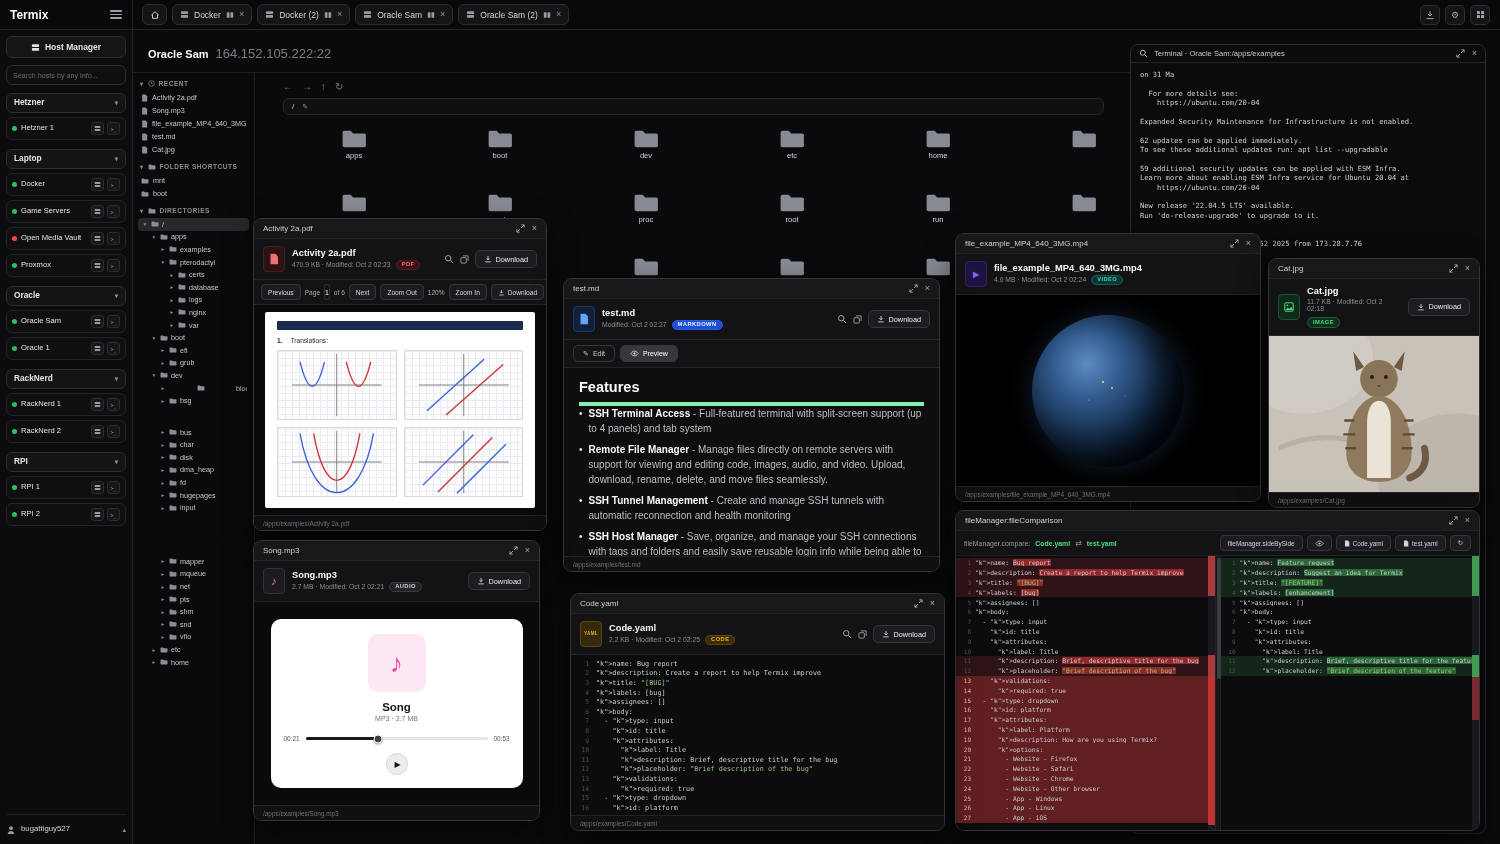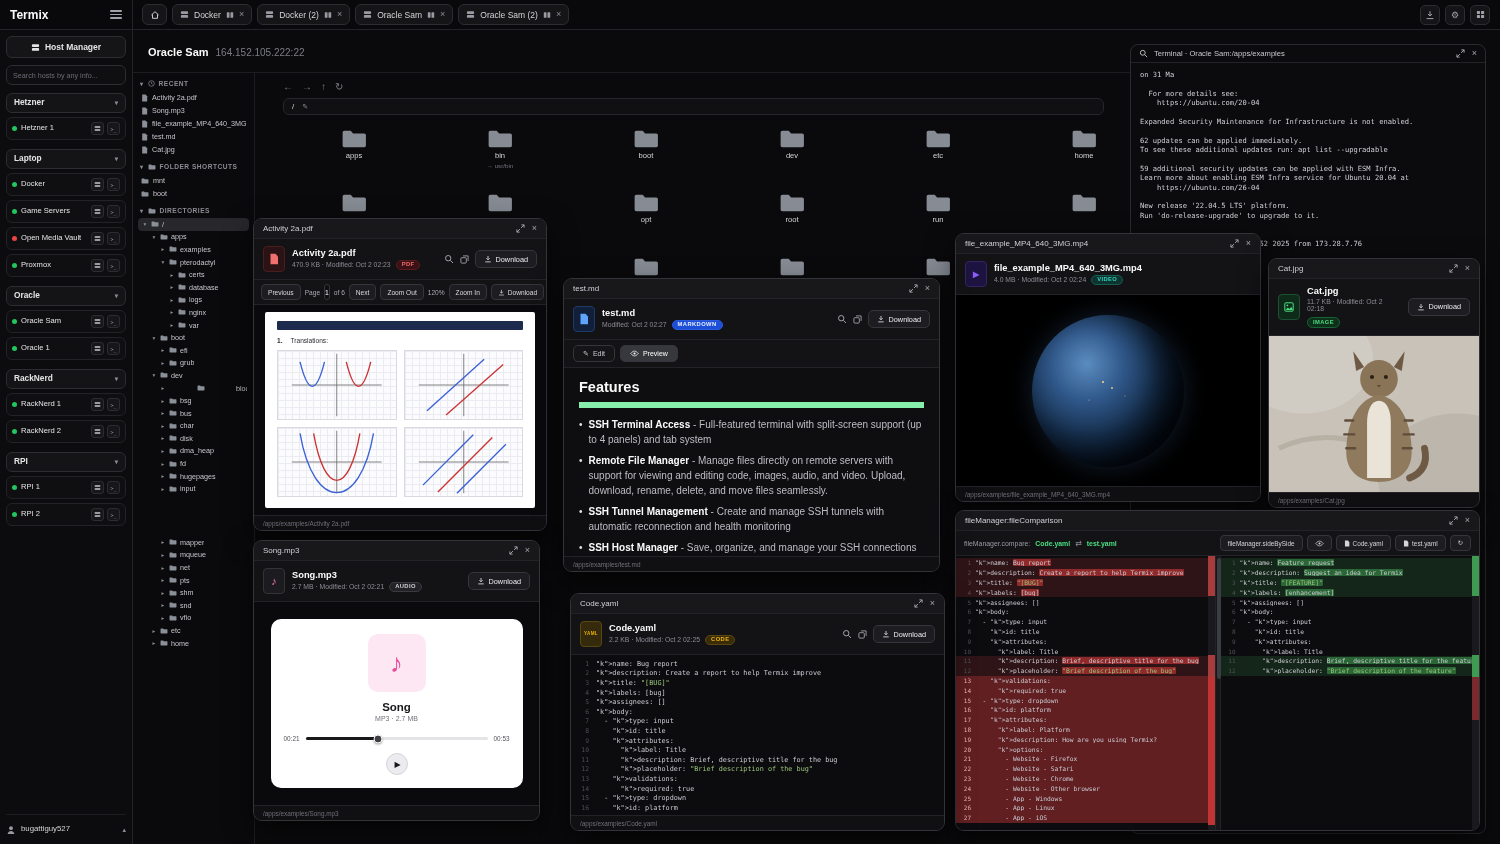--- a/index.html
+++ b/index.html
@@ -36,21 +36,21 @@
 .dot.online{background:#22c55e}.dot.offline{background:#ef4444}
 .srow-label{flex:1;line-height:1.15}
 .host-actions{display:flex;gap:3px;flex:none}
 .mini-btn{width:13px;height:13px;border:1px solid #2c2c31;border-radius:3px;display:flex;align-items:center;justify-content:center;color:#9a9aa3;background:#17171a;font-size:5px;font-family:"DejaVu Sans Mono",monospace}
 .sidebar-footer{display:flex;align-items:center;gap:5px;height:24px;border-top:1px solid #1e1e22;padding-top:6px;font-size:7.8px;color:#d4d4d8}
 .sidebar-footer .g-chev{font-size:7px}
 
 .fm-root{position:absolute;left:133px;top:30px;width:997px;height:814px;background:#0a0a0c;z-index:1}
 .fm-header{height:40px;display:flex;align-items:baseline;gap:7px;padding:16px 15px 0}
 .fm-host{font-size:11px;font-weight:700;color:#fafafa}
-.fm-addr{font-size:10px;color:#7c7c85}
+.fm-addr{font-size:13px;color:#7c7c85}
 .fm-body{position:absolute;top:42px;left:0;right:0;bottom:0;display:flex;border-top:1px solid #1d1d21}
 .fm-tree{width:122px;border-right:1px solid #1d1d21;padding:7px 5px;overflow:hidden;flex:none}
 .sec-head{display:flex;align-items:center;gap:4px;font-size:6.6px;letter-spacing:.5px;color:#8b8b93;font-weight:700;margin:7px 2px 4px}
 .sec-head:first-child{margin-top:0}
 .sec-head .chev{font-size:6px}
 .r-row{display:flex;align-items:center;gap:4px;height:13px;font-size:7.2px;color:#c6c6cd;padding:0 3px;border-radius:4px}
 .r-icon{color:#8b8f97;flex:none}
 .tree-row{display:flex;align-items:center;gap:3px;height:12.6px;font-size:7.2px;color:#c6c6cd;border-radius:4px;padding-right:2px}
 .tree-row.selected{background:#27272c}
 .tree-row .chev{width:6px;font-size:5.5px;color:#8b8b93;flex:none;text-align:center}
@@ -108,21 +108,21 @@
 .pdf-line{font-size:6.6px;color:#2b2b33;margin-bottom:6px;display:flex;gap:8px}
 .graphs{display:grid;grid-template-columns:1fr 1fr;gap:7px}
 .graph{height:70px;border:1px solid #d9d9e2;background-color:#fcfcfe;background-image:linear-gradient(#ebebf2 1px,transparent 1px),linear-gradient(90deg,#ebebf2 1px,transparent 1px);background-size:7px 7px}
 .graph svg{width:100%;height:100%}
 
 .win-md{left:563px;top:278px;width:377px;height:294px;z-index:6}
 .md-tabs{display:flex;gap:5px;padding:5px 9px;border-bottom:1px solid #222227;flex:none}
 .md-tab{display:flex;align-items:center;gap:4px;height:17px;padding:0 9px;border:1px solid #35353b;border-radius:5px;font-size:7px;color:#c9c9cf;background:#151518}
 .md-tab.active{background:#37373e;color:#fff}
 .md-body{flex:1;background:#0e0e10;padding:11px 15px;overflow:hidden}
-.md-h1{font-size:14.5px;font-weight:700;color:#fafafa;padding-bottom:7px;border-bottom:6px solid #86efac;margin-bottom:9px}
+.md-h1{font-size:14.5px;font-weight:700;color:#fafafa;padding-bottom:7px;border-bottom:4px solid #86efac;margin-bottom:0}
 .md-li{display:flex;gap:6px;font-size:10px;color:#bdbdc5;line-height:1.5;margin-bottom:6px}
 .md-li::before{content:"•";color:#e4e4e7;flex:none}
 .md-li b{color:#fafafa}
 
 .win-song{left:253px;top:540px;width:287px;height:281px;z-index:6}
 .audio-body{flex:1;background:#0a0a0c;display:flex;align-items:center;justify-content:center;padding:10px}
 .audio-card{background:#ffffff;border-radius:10px;width:252px;padding:15px 13px 13px;display:flex;flex-direction:column;align-items:center}
 .audio-art{width:58px;height:58px;border-radius:10px;background:#fce7f3;display:flex;align-items:center;justify-content:center;font-size:26px;color:#ec4899}
 .audio-title{font-size:11.5px;font-weight:700;color:#18181b;margin-top:9px}
 .audio-sub{font-size:7px;color:#71717a;margin-top:2px}
@@ -658,21 +658,21 @@
               </svg>
               <span class="tree-name">block</span>
             </div>
             <div class="tree-row closed" style="padding-left: 22px;">
               <span class="chev"></span>
               <svg class="t-folder" width="8" height="6" viewBox="0 0 12 9" fill="currentColor">
                 <path d="M.8 1.4c0-.4.3-.8.8-.8h3l1.1 1.2h4.7c.4 0 .8.4.8.8v4.8c0 .4-.4.8-.8.8H1.6c-.5 0-.8-.4-.8-.8z"></path>
               </svg>
               <span class="tree-name">bsg</span>
             </div>
-            <div class="tree-row closed" style="padding-left: 22px;">
+            <div class="tree-row closed" style="padding-left: 22px; margin-top: 19px;">
               <span class="chev"></span>
               <svg class="t-folder" width="8" height="6" viewBox="0 0 12 9" fill="currentColor">
                 <path d="M.8 1.4c0-.4.3-.8.8-.8h3l1.1 1.2h4.7c.4 0 .8.4.8.8v4.8c0 .4-.4.8-.8.8H1.6c-.5 0-.8-.4-.8-.8z"></path>
               </svg>
               <span class="tree-name">bus</span>
             </div>
             <div class="tree-row closed" style="padding-left: 22px;">
               <span class="chev"></span>
               <svg class="t-folder" width="8" height="6" viewBox="0 0 12 9" fill="currentColor">
                 <path d="M.8 1.4c0-.4.3-.8.8-.8h3l1.1 1.2h4.7c.4 0 .8.4.8.8v4.8c0 .4-.4.8-.8.8H1.6c-.5 0-.8-.4-.8-.8z"></path>
@@ -797,68 +797,68 @@
               <svg class="folder-glyph" viewBox="0 0 24 18">
                 <path d="M1.5 3c0-.9.7-1.6 1.6-1.6h5.8l2.3 2.5h10.2c.9 0 1.6.7 1.6 1.6v9.4c0 .9-.7 1.6-1.6 1.6H3.1c-.9 0-1.6-.7-1.6-1.6z"></path>
               </svg>
               <span class="f-name">apps</span>
 
             </div>
             <div class="folder-cell">
               <svg class="folder-glyph" viewBox="0 0 24 18">
                 <path d="M1.5 3c0-.9.7-1.6 1.6-1.6h5.8l2.3 2.5h10.2c.9 0 1.6.7 1.6 1.6v9.4c0 .9-.7 1.6-1.6 1.6H3.1c-.9 0-1.6-.7-1.6-1.6z"></path>
               </svg>
-              <span class="f-name">bin</span>
-              <span class="f-sub">→ usr/bin</span>
+              <span class="f-name">boot</span>
+
             </div>
             <div class="folder-cell">
               <svg class="folder-glyph" viewBox="0 0 24 18">
                 <path d="M1.5 3c0-.9.7-1.6 1.6-1.6h5.8l2.3 2.5h10.2c.9 0 1.6.7 1.6 1.6v9.4c0 .9-.7 1.6-1.6 1.6H3.1c-.9 0-1.6-.7-1.6-1.6z"></path>
               </svg>
-              <span class="f-name">boot</span>
+              <span class="f-name">dev</span>
 
             </div>
             <div class="folder-cell">
               <svg class="folder-glyph" viewBox="0 0 24 18">
                 <path d="M1.5 3c0-.9.7-1.6 1.6-1.6h5.8l2.3 2.5h10.2c.9 0 1.6.7 1.6 1.6v9.4c0 .9-.7 1.6-1.6 1.6H3.1c-.9 0-1.6-.7-1.6-1.6z"></path>
               </svg>
-              <span class="f-name">dev</span>
+              <span class="f-name">etc</span>
 
             </div>
             <div class="folder-cell">
               <svg class="folder-glyph" viewBox="0 0 24 18">
                 <path d="M1.5 3c0-.9.7-1.6 1.6-1.6h5.8l2.3 2.5h10.2c.9 0 1.6.7 1.6 1.6v9.4c0 .9-.7 1.6-1.6 1.6H3.1c-.9 0-1.6-.7-1.6-1.6z"></path>
               </svg>
-              <span class="f-name">etc</span>
+              <span class="f-name">home</span>
 
             </div>
             <div class="folder-cell">
               <svg class="folder-glyph" viewBox="0 0 24 18">
                 <path d="M1.5 3c0-.9.7-1.6 1.6-1.6h5.8l2.3 2.5h10.2c.9 0 1.6.7 1.6 1.6v9.4c0 .9-.7 1.6-1.6 1.6H3.1c-.9 0-1.6-.7-1.6-1.6z"></path>
               </svg>
-              <span class="f-name">home</span>
 
             </div>
             <div class="folder-cell">
               <svg class="folder-glyph" viewBox="0 0 24 18">
                 <path d="M1.5 3c0-.9.7-1.6 1.6-1.6h5.8l2.3 2.5h10.2c.9 0 1.6.7 1.6 1.6v9.4c0 .9-.7 1.6-1.6 1.6H3.1c-.9 0-1.6-.7-1.6-1.6z"></path>
               </svg>
 
             </div>
             <div class="folder-cell">
               <svg class="folder-glyph" viewBox="0 0 24 18">
                 <path d="M1.5 3c0-.9.7-1.6 1.6-1.6h5.8l2.3 2.5h10.2c.9 0 1.6.7 1.6 1.6v9.4c0 .9-.7 1.6-1.6 1.6H3.1c-.9 0-1.6-.7-1.6-1.6z"></path>
               </svg>
+              <span class="f-name">opt</span>
 
             </div>
             <div class="folder-cell">
               <svg class="folder-glyph" viewBox="0 0 24 18">
                 <path d="M1.5 3c0-.9.7-1.6 1.6-1.6h5.8l2.3 2.5h10.2c.9 0 1.6.7 1.6 1.6v9.4c0 .9-.7 1.6-1.6 1.6H3.1c-.9 0-1.6-.7-1.6-1.6z"></path>
               </svg>
-              <span class="f-name">opt</span>
+              <span class="f-name">proc</span>
 
             </div>
             <div class="folder-cell">
               <svg class="folder-glyph" viewBox="0 0 24 18">
                 <path d="M1.5 3c0-.9.7-1.6 1.6-1.6h5.8l2.3 2.5h10.2c.9 0 1.6.7 1.6 1.6v9.4c0 .9-.7 1.6-1.6 1.6H3.1c-.9 0-1.6-.7-1.6-1.6z"></path>
               </svg>
               <span class="f-name">root</span>
 
             </div>
             <div class="folder-cell">
@@ -932,21 +932,21 @@
         <div class="t-line"></div>
         <div class="t-line">Expanded Security Maintenance for Infrastructure is not enabled.</div>
         <div class="t-line"></div>
         <div class="t-line">62 updates can be applied immediately.</div>
         <div class="t-line">To see these additional updates run: apt list --upgradable</div>
         <div class="t-line"></div>
         <div class="t-line">59 additional security updates can be applied with ESM Infra.</div>
         <div class="t-line">Learn more about enabling ESM Infra service for Ubuntu 20.04 at</div>
         <div class="t-line">    https://ubuntu.com/26-04</div>
         <div class="t-line"></div>
-        <div class="t-line">New release '22.04.5 LTS' platform.</div>
+        <div class="t-line">New release '22.04.5 LTS' available.</div>
         <div class="t-line">Run 'do-release-upgrade' to upgrade to it.</div>
         <div class="t-line"></div>
         <div class="t-line"></div>
         <div class="t-line">Last login: Thu Oct 2 02:24:52 2025 from 173.28.7.76</div>
         <div class="t-line"><span class="u">ubuntu@sapexmc</span>:<span class="p">~</span>$ cd /ap</div>
         <div class="t-line">/apps/examples</div>
         <div class="t-line"><span class="u">ubuntu@sapexmc</span>:<span class="p">/apps/exam</span></div>
       </div>
   </div>
 

